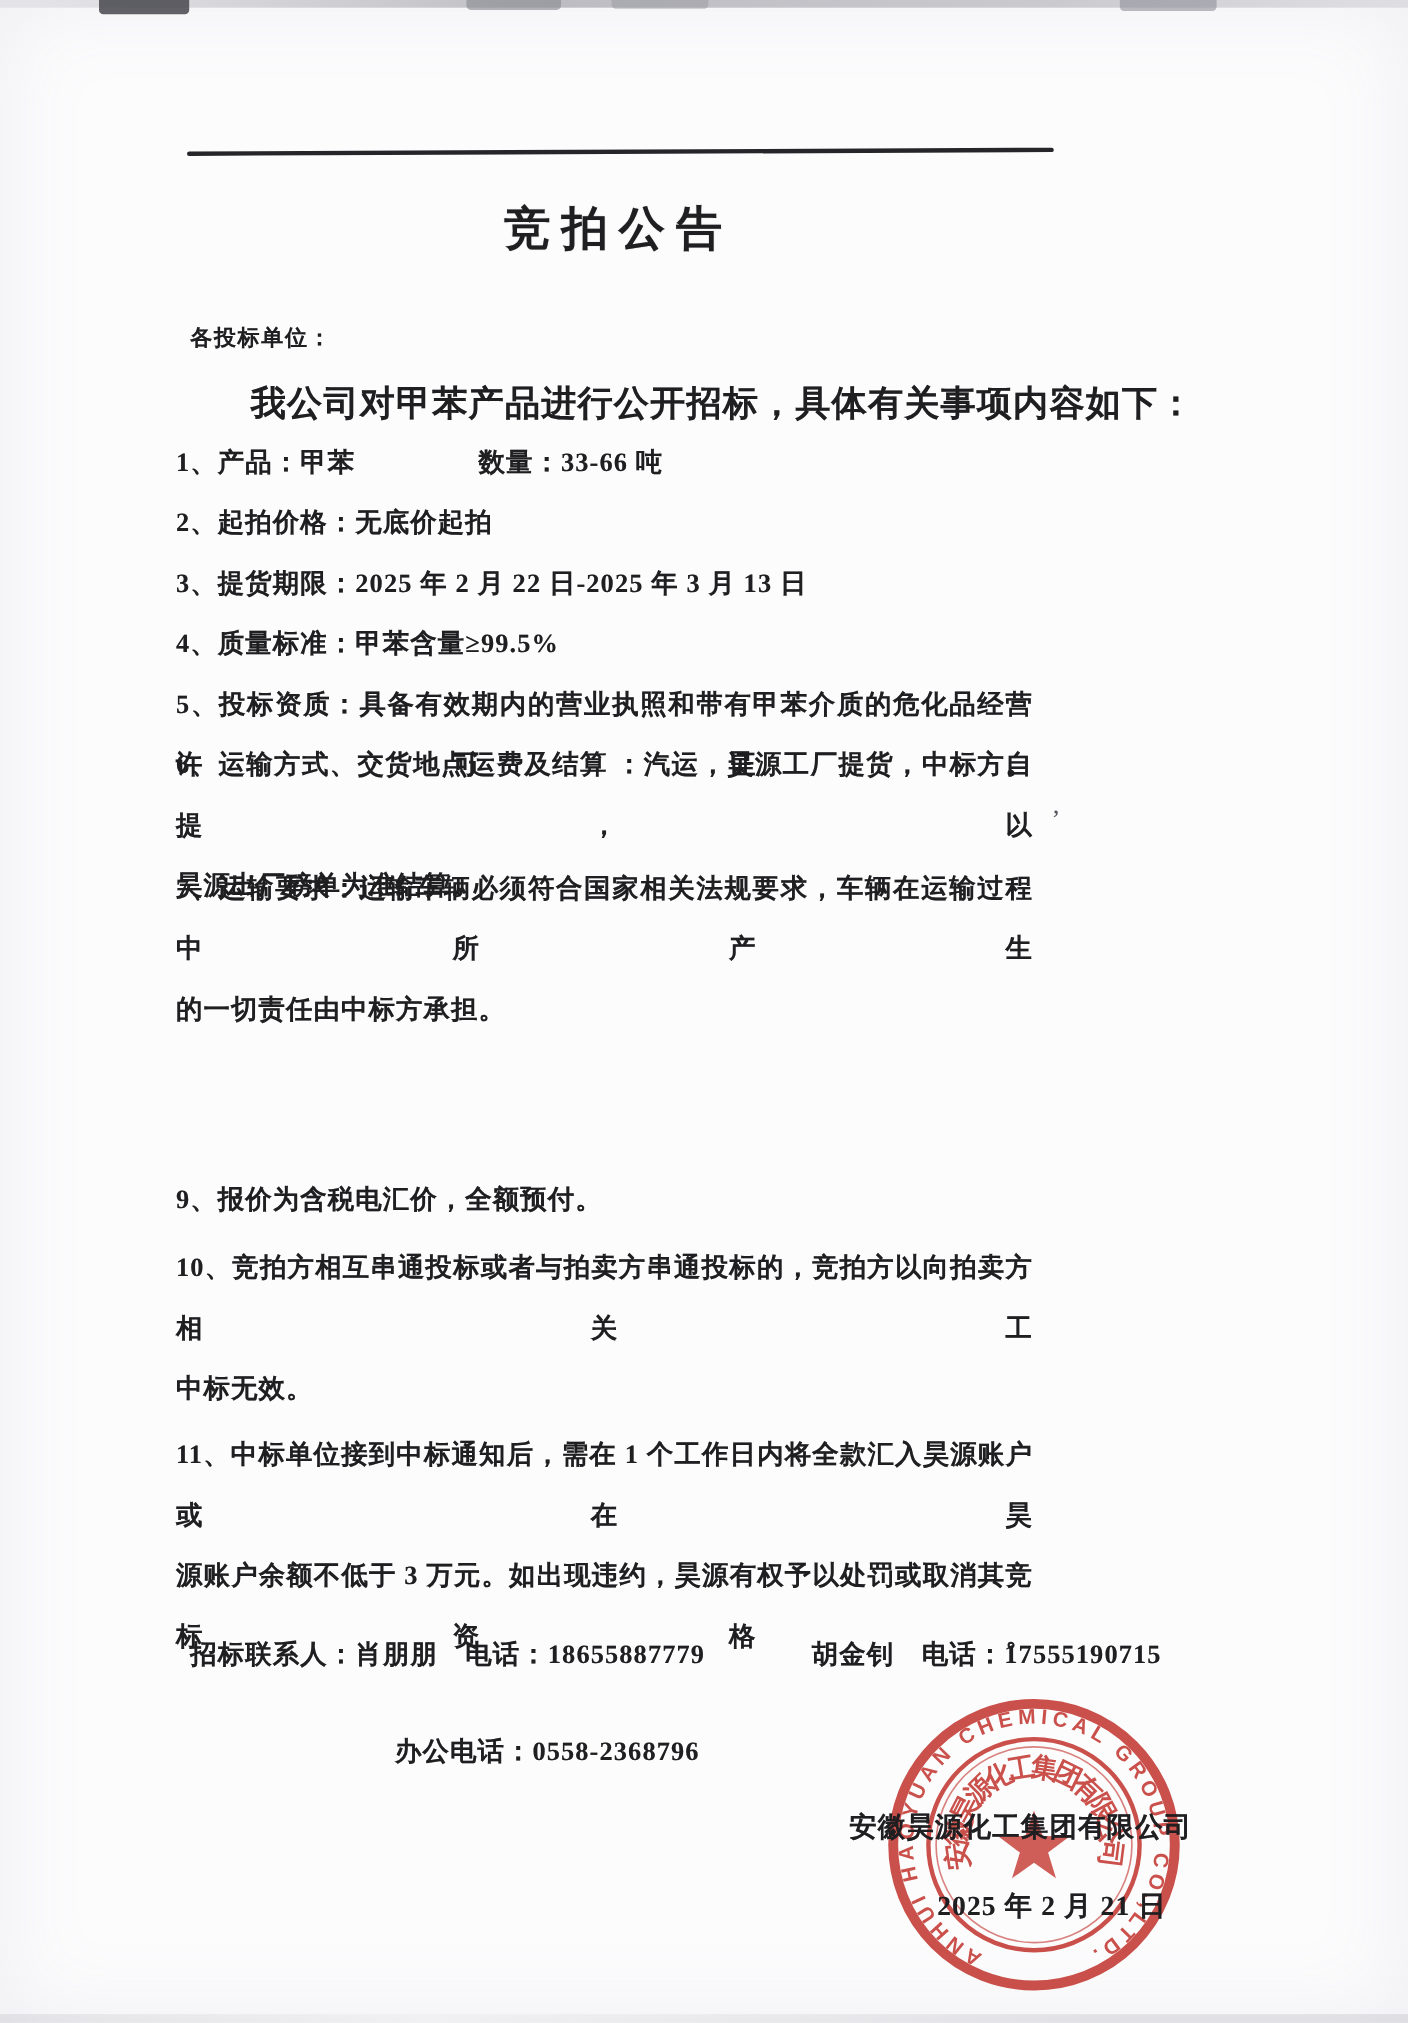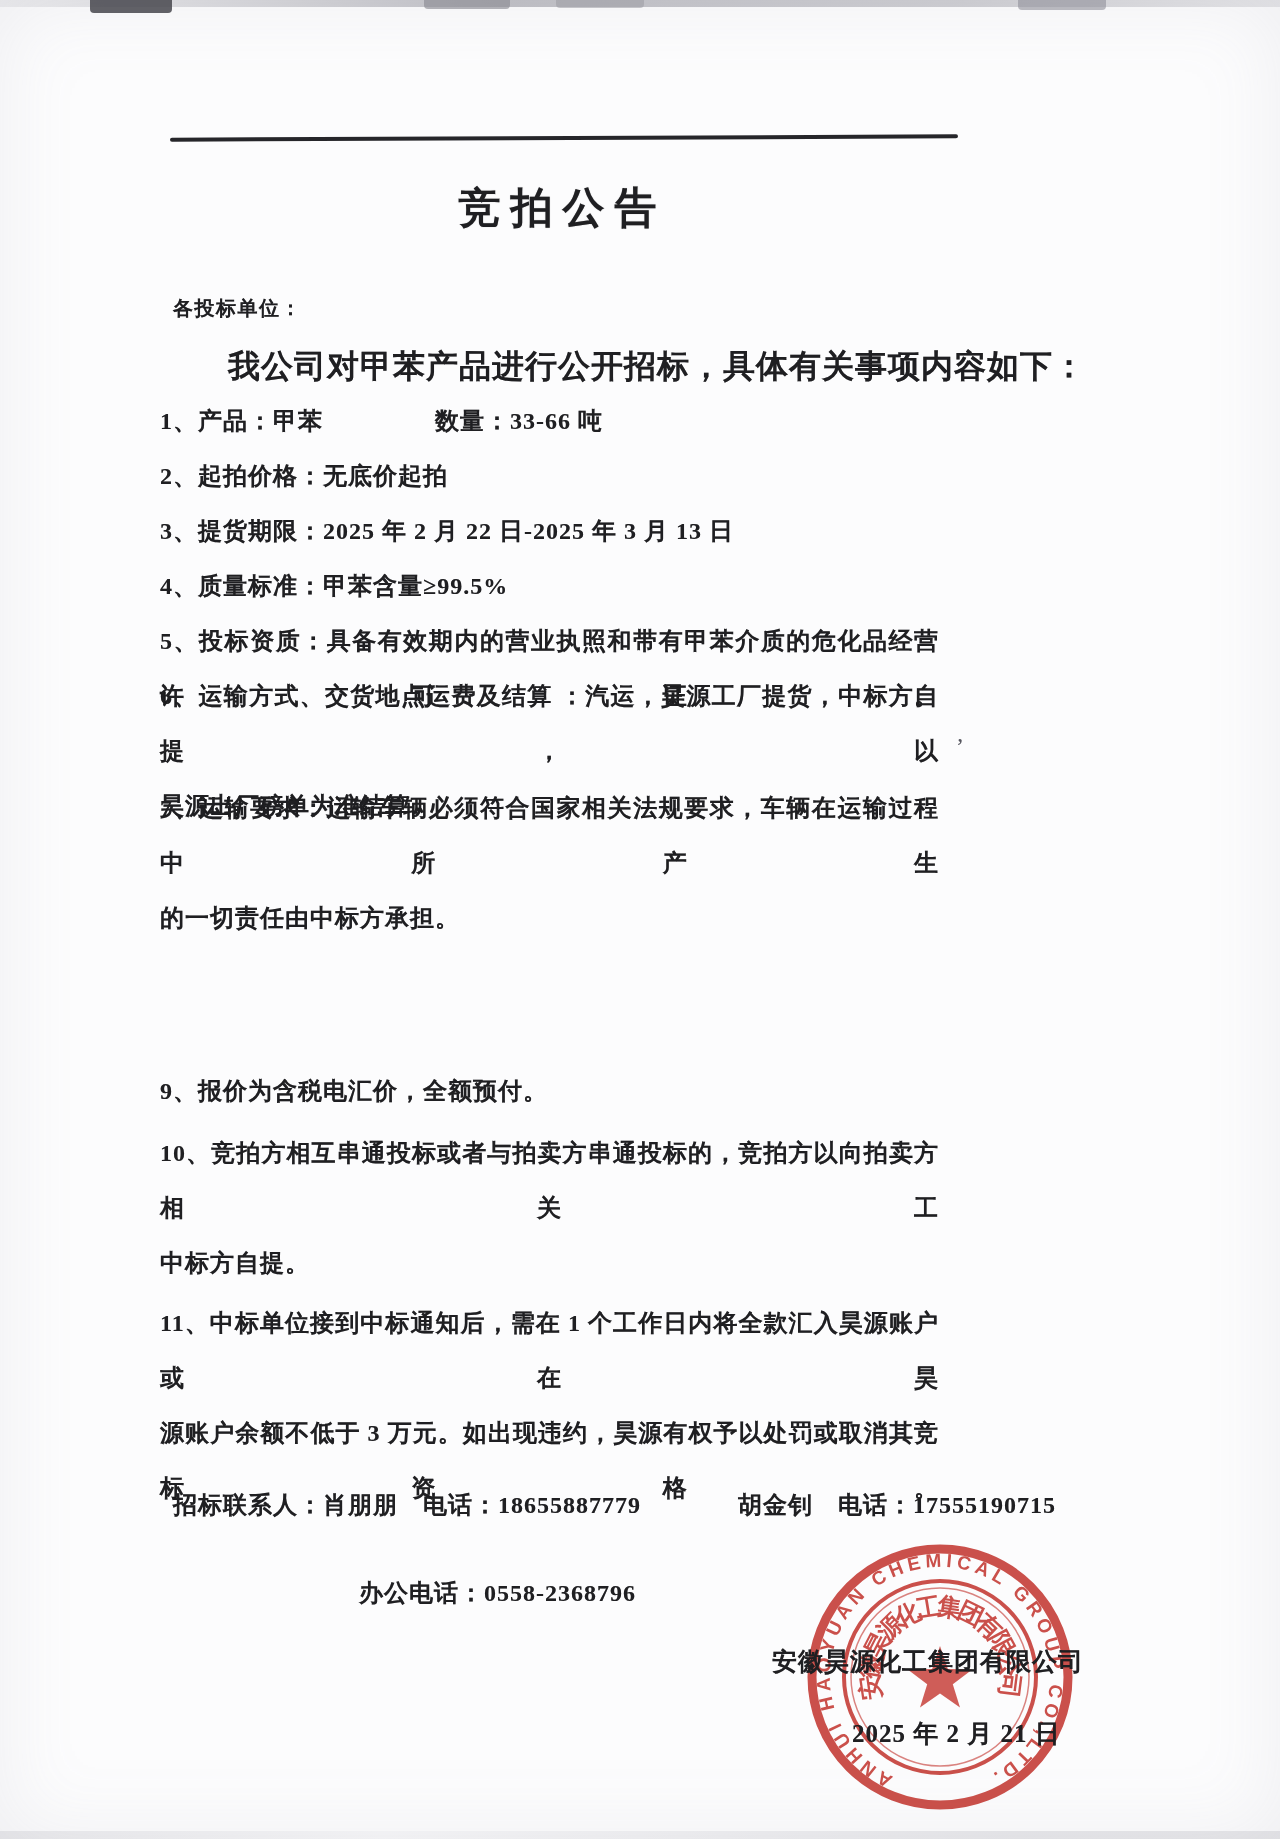--- a/index.html
+++ b/index.html
@@ -115,21 +115,21 @@
     <div class="line">的一切责任由中标方承担。</div>
   </div>
 
 
   <div class="item" style="top:1064px">
     <div class="line">9、报价为含税电汇价，全额预付。</div>
   </div>
 
   <div class="item" style="top:1126px">
     <div class="line jl">10、竞拍方相互串通投标或者与拍卖方串通投标的，竞拍方以向拍卖方相关工</div>
-    <div class="line">中标方自提。</div>
+    <div class="line">中标无效。</div>
   </div>
 
   <div class="item" style="top:1296px">
     <div class="line jl">11、中标单位接到中标通知后，需在 1 个工作日内将全款汇入昊源账户或在昊</div>
     <div class="line jl">源账户余额不低于 3 万元。如出现违约，昊源有权予以处罚或取消其竞标资格。</div>
   </div>
 
 
   <div class="contact-left">招标联系人：肖朋朋　电话：18655887779</div>
   <div class="contact-right">胡金钊　电话：17555190715</div>

